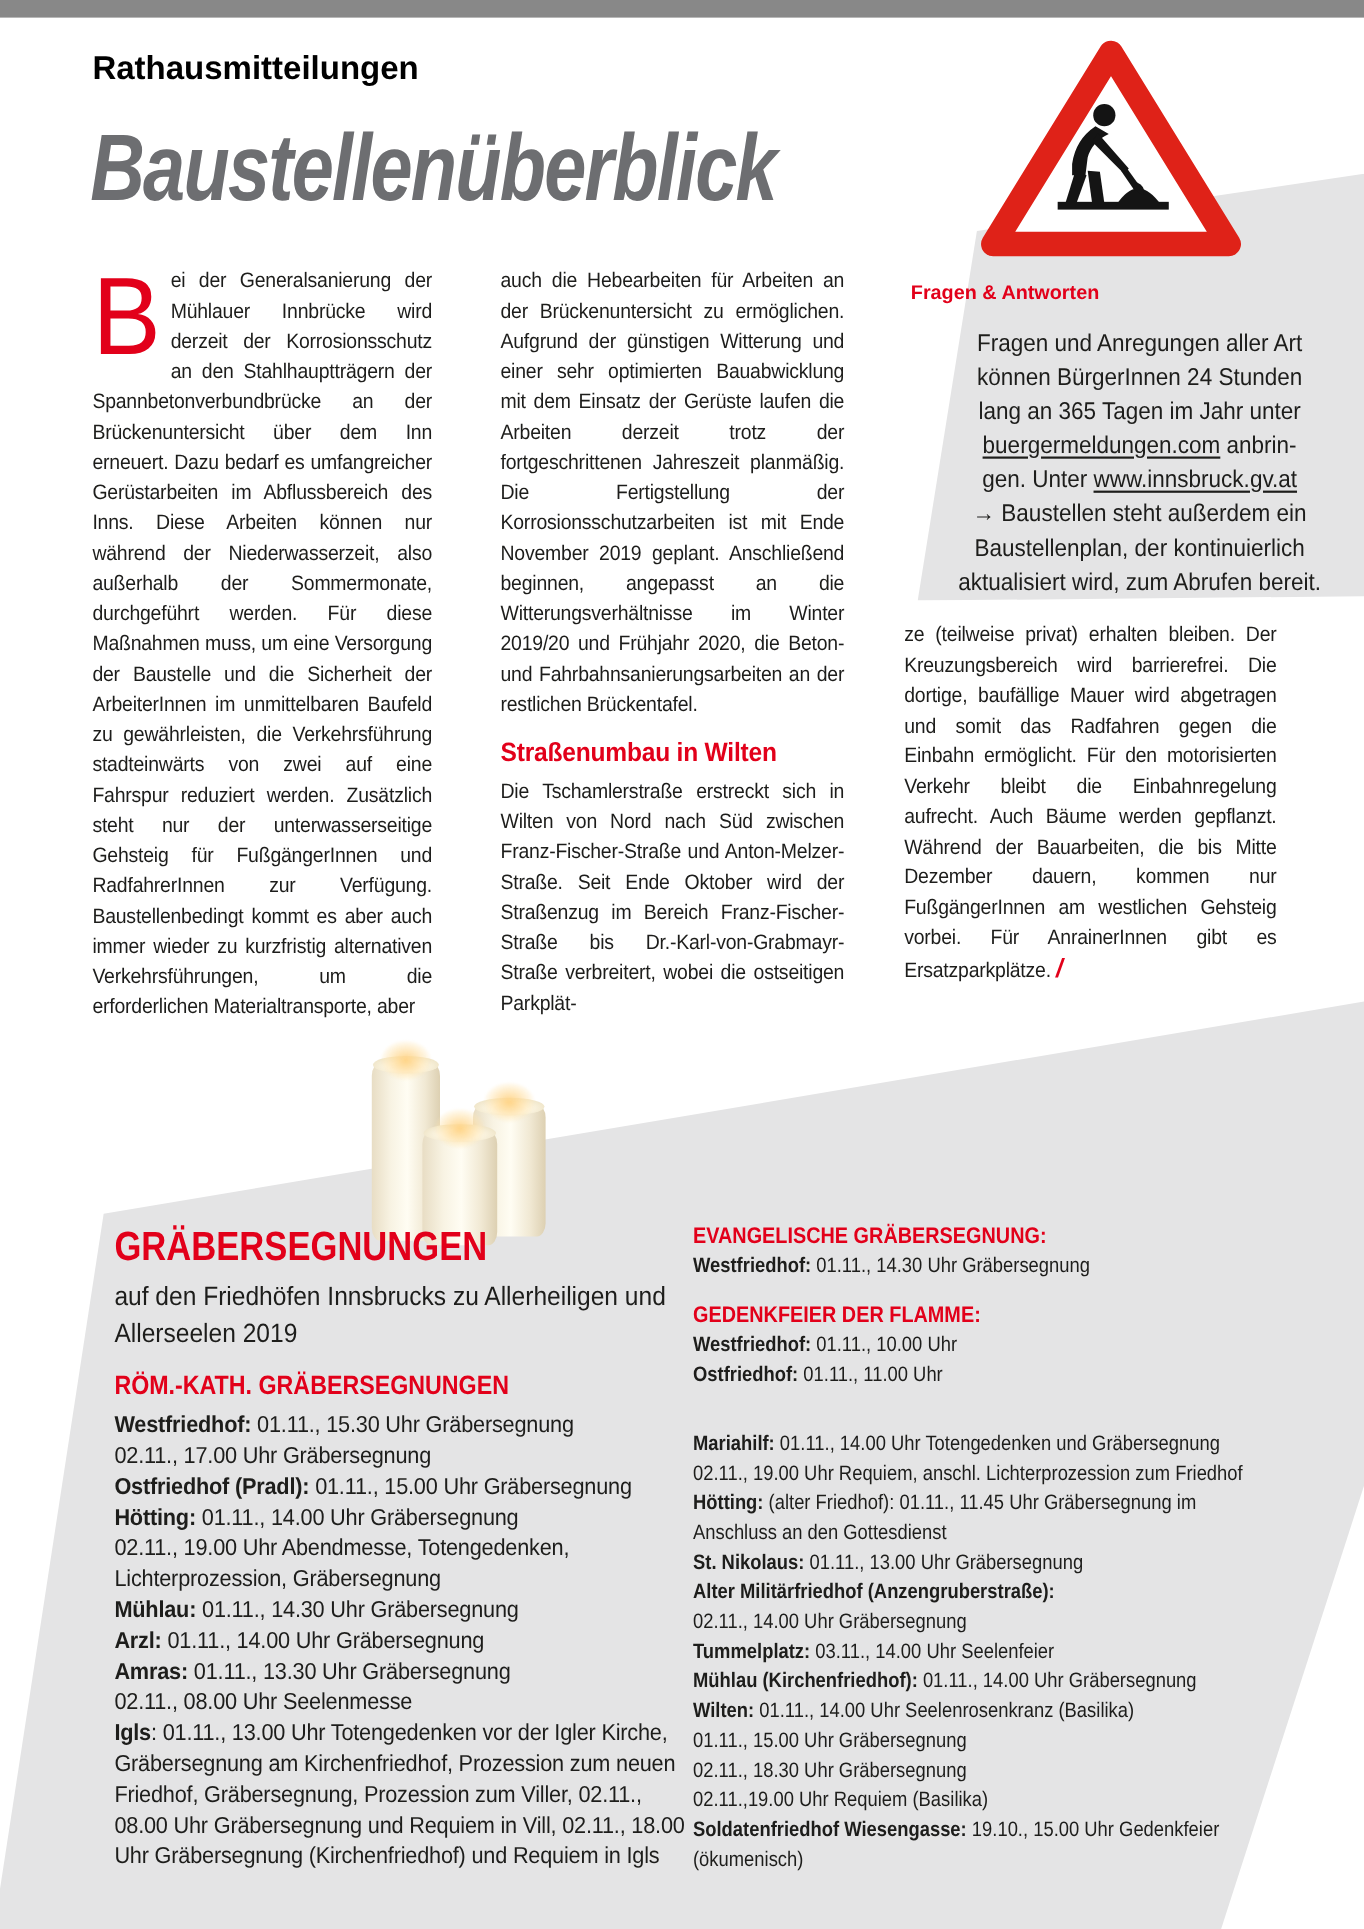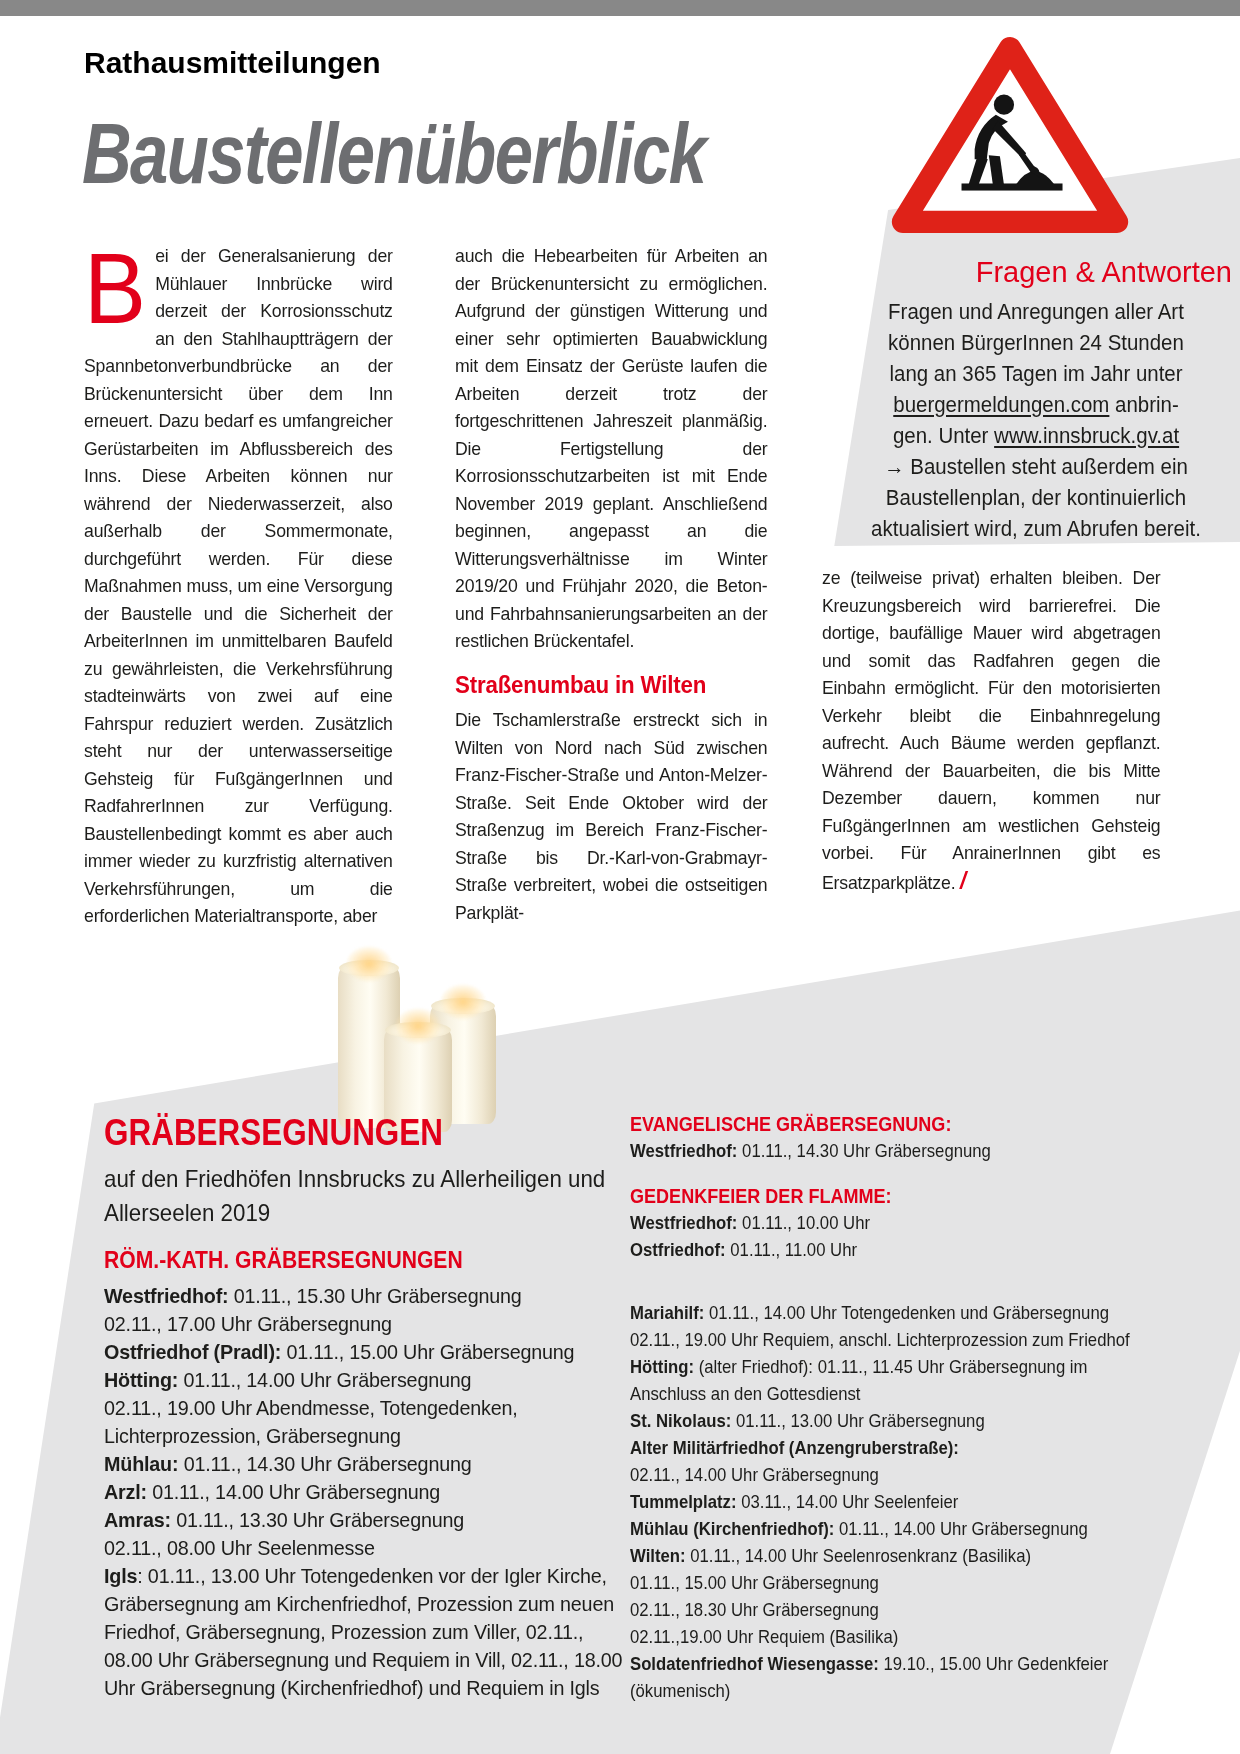--- a/index.html
+++ b/index.html
@@ -12,22 +12,22 @@
   #bg-qa{left:826px;top:138px;width:414px;height:400px;
     clip-path:polygon(15% 14%,100% 1%,100% 97%,2% 98%);}
   
   #kicker{position:absolute;left:84px;top:30px;font-size:30px;font-weight:700;color:#000;z-index:2;}
   #title{position:absolute;left:82px;top:92px;font-size:86px;line-height:1.05;font-weight:700;
          font-style:italic;color:#6d6e71;letter-spacing:-2px;white-space:nowrap;
          transform:scaleX(.8);transform-origin:left top;z-index:2;}
   
   #sign{position:absolute;left:850px;top:18px;width:320px;height:202px;z-index:3;}
   
-  #qa-title{position:absolute;left:828px;top:240px;width:404px;text-align:right;
-            font-size:29px;font-weight:400;color:#e2001a;z-index:2;}
+  #qa-title{position:absolute;left:828px;top:240px;width:404px;text-align:left;
+            font-size:18px;font-weight:700;color:#e2001a;z-index:2;}
   #qa-text{position:absolute;left:826px;top:280px;width:420px;text-align:center;
            font-size:22px;line-height:31px;transform:scaleX(.93);transform-origin:top center;z-index:2;}
   .qa-line{white-space:nowrap;}
   .link{text-decoration:underline;text-underline-offset:3px;cursor:pointer;}
   
   .article-col{position:absolute;top:226px;font-size:19px;line-height:27.5px;text-align:justify;
                letter-spacing:-0.2px;transform:scaleX(.93);transform-origin:left top;z-index:2;}
   .article-col p{margin:0;}
   #col1{left:84px;width:332px;}
   #col2{left:455px;width:336px;}

